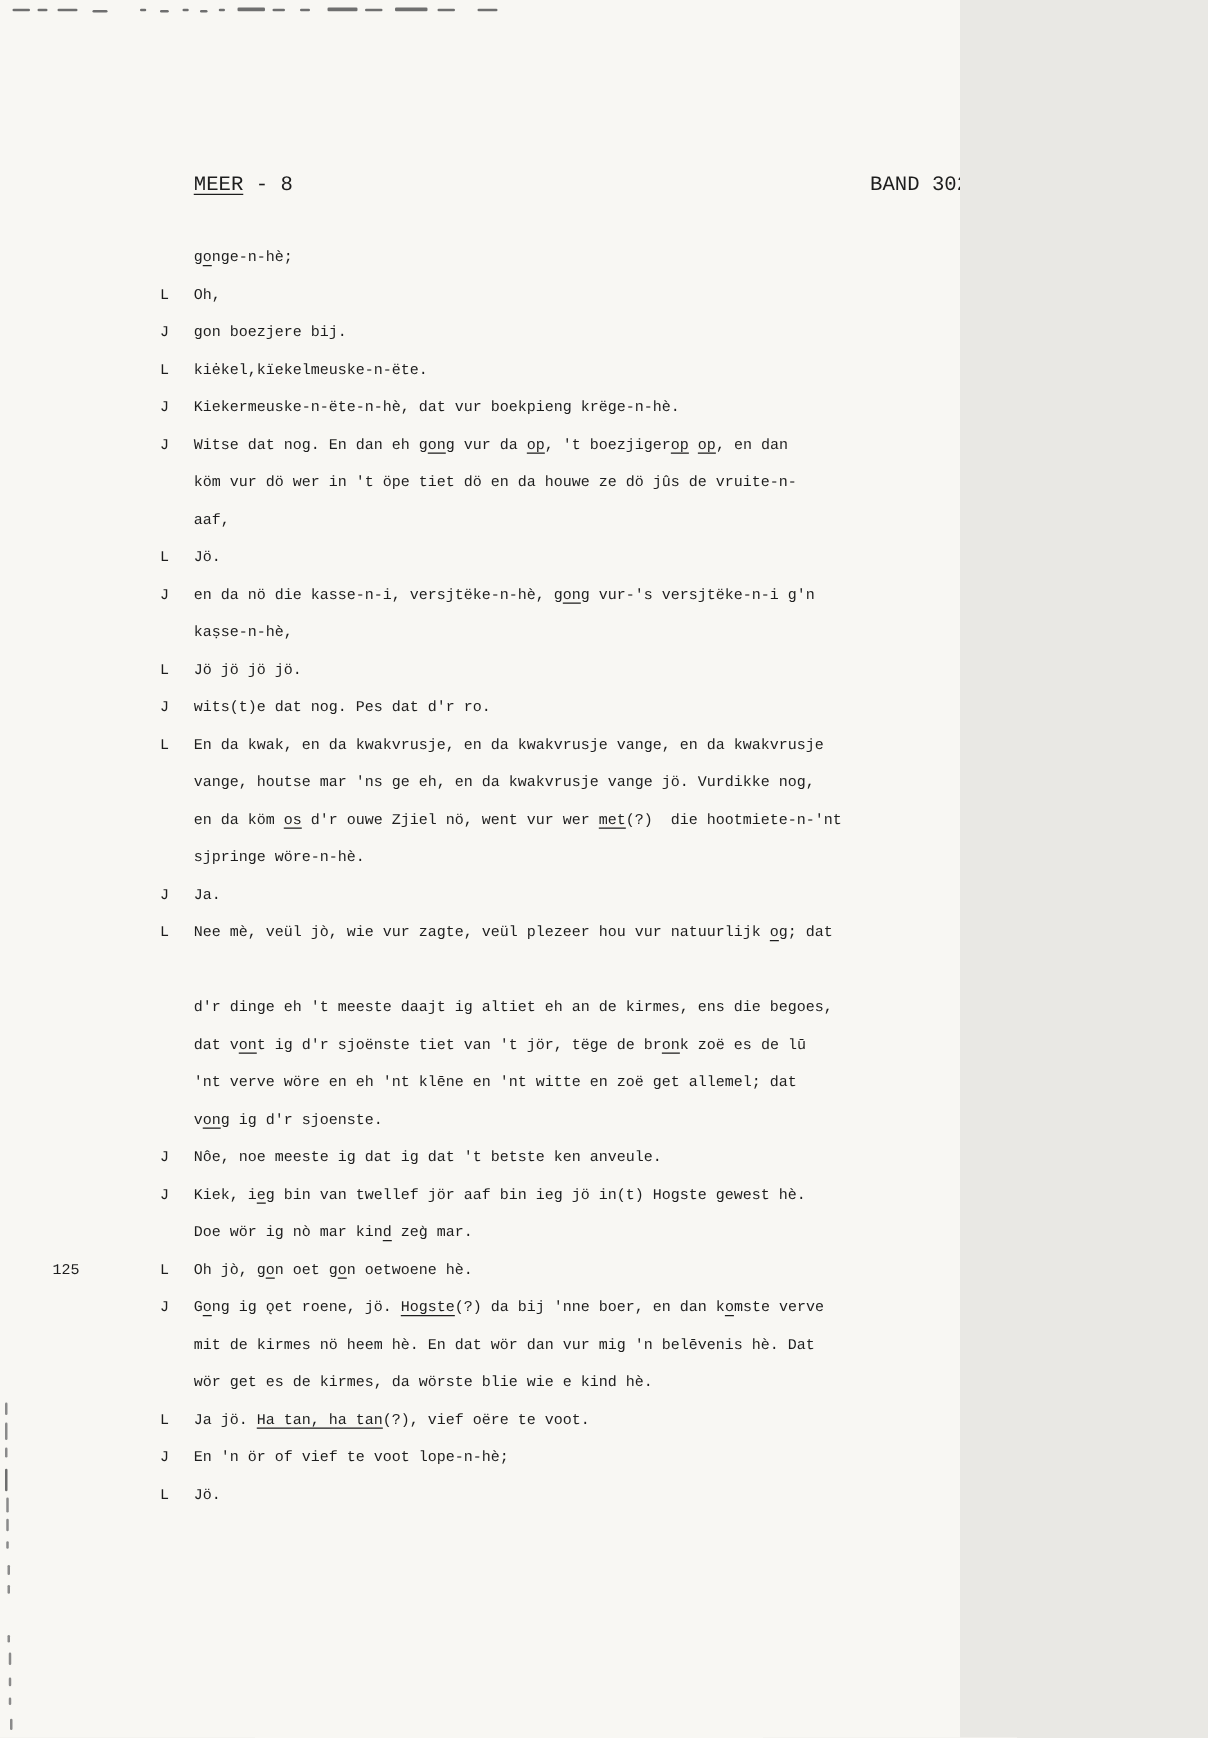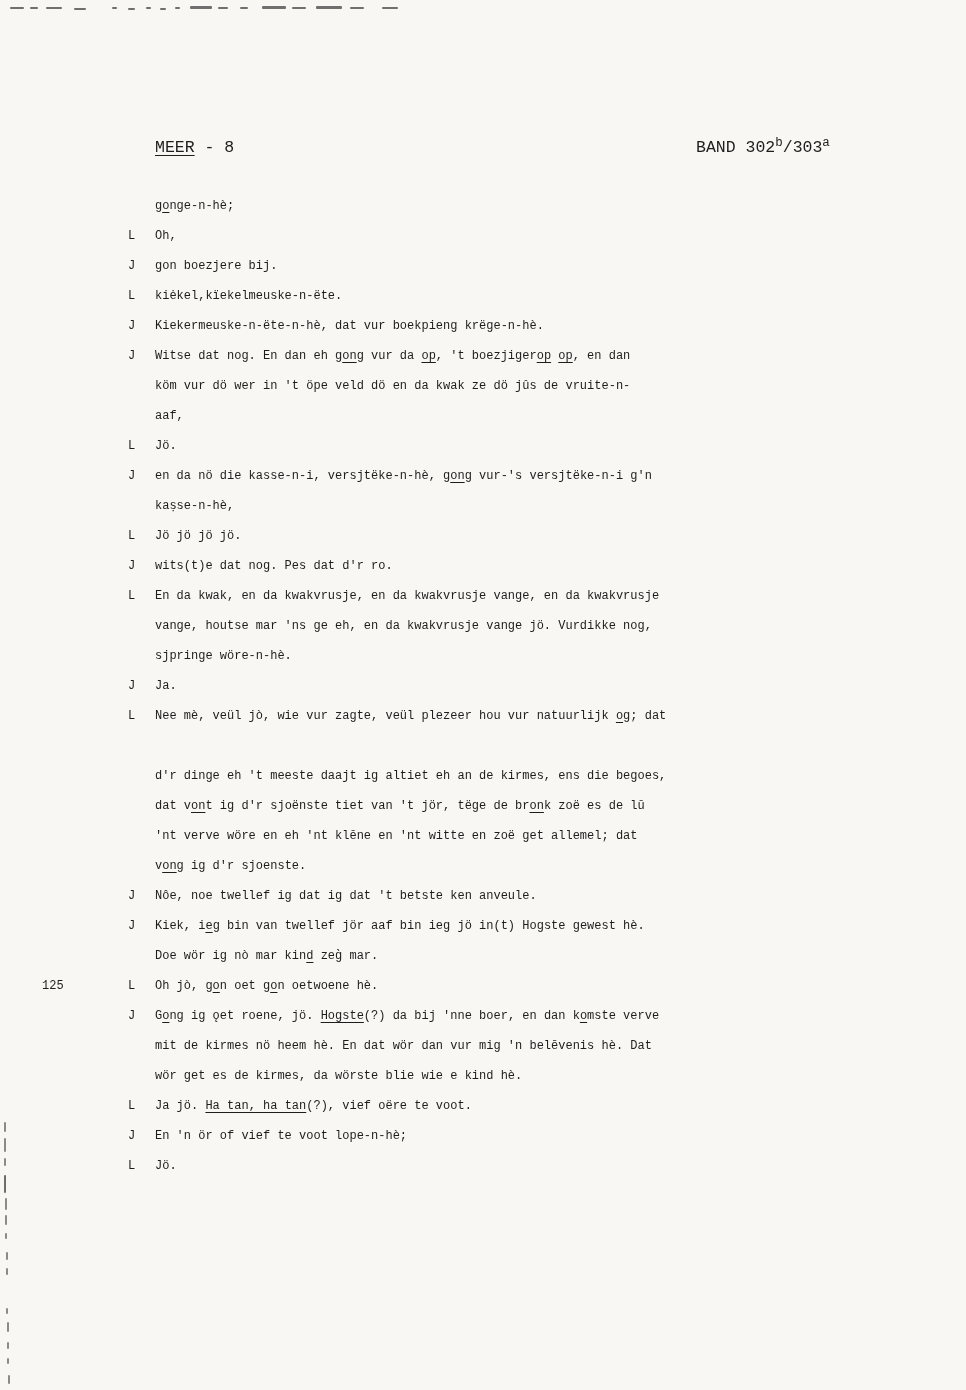--- a/index.html
+++ b/index.html
@@ -2,21 +2,21 @@
 <html><head>
 <meta charset="utf-8">
 <style>
   html,body{margin:0;padding:0;}
   body{
     width:966px;height:1390px;
     background:#e9e8e4;
     font-family:"Liberation Mono","DejaVu Sans Mono",monospace;
   }
   .page{
-    position:relative;width:966px;height:1390px;overflow:hidden;
+    position:relative;width:768px;height:1390px;overflow:hidden;
     background:#f8f7f3;
     color:#1d1d1d;
   }
   .hdr{position:absolute;top:138px;left:0;width:100%;height:26px;font-size:16.5px;}
   .hdr-title{position:absolute;left:155px;top:0;white-space:pre;}
   .hdr-band{position:absolute;left:696px;top:0;white-space:pre;}
   .transcript{position:absolute;top:191px;left:128px;width:810px;}
   .line{position:relative;height:30px;line-height:30px;font-size:12px;white-space:pre;}
   .speaker{display:inline-block;width:27px;white-space:pre;}
   .line-text{white-space:pre;}
@@ -75,38 +75,39 @@
     <div class="hdr-band txt" id="hdr-band"><span>BAND 302</span><span class="sup">b</span><span>/303</span><span class="sup">a</span></div>
   </div>
 
   <div class="transcript" id="transcript">
       <div class="line"><span class="speaker"> </span><span class="line-text"><span>g</span><span class="u">o</span><span>nge-n-hè;</span></span></div>
       <div class="line"><span class="speaker">L</span><span class="line-text"><span>Oh,</span></span></div>
       <div class="line"><span class="speaker">J</span><span class="line-text"><span>gon boezjere bij.</span></span></div>
       <div class="line"><span class="speaker">L</span><span class="line-text"><span>kiėkel,kïekelmeuske-n-ëte.</span></span></div>
       <div class="line"><span class="speaker">J</span><span class="line-text"><span>Kiekermeuske-n-ëte-n-hè, dat vur boekpieng krëge-n-hè.</span></span></div>
       <div class="line"><span class="speaker">J</span><span class="line-text"><span>Witse dat nog. En dan eh g</span><span class="u">on</span><span>g vur da </span><span class="u">op</span><span>, 't boezjiger</span><span class="u">op</span><span> </span><span class="u">op</span><span>, en dan</span></span></div>
-      <div class="line"><span class="speaker"> </span><span class="line-text"><span>köm vur dö wer in 't öpe veld dö en da kwak ze dö jûs de vruite-n-</span></span></div>
+      <div class="line"><span class="speaker"> </span><span class="line-text"><span>köm vur dö wer in 't öpe tiet dö en da houwe ze dö jûs de vruite-n-</span></span></div>
       <div class="line"><span class="speaker"> </span><span class="line-text"><span>aaf,</span></span></div>
       <div class="line"><span class="speaker">L</span><span class="line-text"><span>Jö.</span></span></div>
       <div class="line"><span class="speaker">J</span><span class="line-text"><span>en da nö die kasse-n-i, versjtëke-n-hè, g</span><span class="u">on</span><span>g vur-'s versjtëke-n-i g'n</span></span></div>
       <div class="line"><span class="speaker"> </span><span class="line-text"><span>kaṣse-n-hè,</span></span></div>
       <div class="line"><span class="speaker">L</span><span class="line-text"><span>Jö jö jö jö.</span></span></div>
       <div class="line"><span class="speaker">J</span><span class="line-text"><span>wits(t)e dat nog. Pes dat d'r ro.</span></span></div>
       <div class="line"><span class="speaker">L</span><span class="line-text"><span>En da kwak, en da kwakvrusje, en da kwakvrusje vange, en da kwakvrusje</span></span></div>
       <div class="line"><span class="speaker"> </span><span class="line-text"><span>vange, houtse mar 'ns ge eh, en da kwakvrusje vange jö. Vurdikke nog,</span></span></div>
+      <div class="line"><span class="speaker"> </span><span class="line-text"><span>en da köm </span><span class="u">os</span><span> d'r ouwe Zjiel nö, went vur wer </span><span class="u">met</span><span>(?)  die hootmiete-n-'nt</span></span></div>
       <div class="line"><span class="speaker"> </span><span class="line-text"><span>sjpringe wöre-n-hè.</span></span></div>
       <div class="line"><span class="speaker">J</span><span class="line-text"><span>Ja.</span></span></div>
       <div class="line"><span class="speaker">L</span><span class="line-text"><span>Nee mè, veül jò, wie vur zagte, veül plezeer hou vur natuurlijk </span><span class="u">o</span><span>g; dat</span></span></div>
       <div class="line"><span class="speaker"> </span></div>
       <div class="line"><span class="speaker"> </span><span class="line-text"><span>d'r dinge eh 't meeste daajt ig altiet eh an de kirmes, ens die begoes,</span></span></div>
       <div class="line"><span class="speaker"> </span><span class="line-text"><span>dat v</span><span class="u">on</span><span>t ig d'r sjoënste tiet van 't jör, tëge de br</span><span class="u">on</span><span>k zoë es de lū</span></span></div>
       <div class="line"><span class="speaker"> </span><span class="line-text"><span>'nt verve wöre en eh 'nt klēne en 'nt witte en zoë get allemel; dat</span></span></div>
       <div class="line"><span class="speaker"> </span><span class="line-text"><span>v</span><span class="u">on</span><span>g ig d'r sjoenste.</span></span></div>
-      <div class="line"><span class="speaker">J</span><span class="line-text"><span>Nôe, noe twellef ig dat ig dat 't betste ken anveule.</span></span></div>
+      <div class="line"><span class="speaker">J</span><span class="line-text"><span>Nôe, noe meeste ig dat ig dat 't betste ken anveule.</span></span></div>
       <div class="line"><span class="speaker">J</span><span class="line-text"><span>Kiek, i</span><span class="u">e</span><span>g bin van twellef jör aaf bin ieg jö in(t) Hogste gewest hè.</span></span></div>
       <div class="line"><span class="speaker"> </span><span class="line-text"><span>Doe wör ig nò mar kin</span><span class="u">d</span><span> zeg̀ mar.</span></span></div>
       <div class="line"><span class="margin-num">125</span><span class="speaker">L</span><span class="line-text"><span>Oh jò, g</span><span class="u">o</span><span>n oet g</span><span class="u">o</span><span>n oetwoene hè.</span></span></div>
       <div class="line"><span class="speaker">J</span><span class="line-text"><span>G</span><span class="u">o</span><span>ng ig ǫet roene, jö. </span><span class="u">Hogste</span><span>(?) da bij 'nne boer, en dan k</span><span class="u">o</span><span>mste verve</span></span></div>
       <div class="line"><span class="speaker"> </span><span class="line-text"><span>mit de kirmes nö heem hè. En dat wör dan vur mig 'n belēvenis hè. Dat</span></span></div>
       <div class="line"><span class="speaker"> </span><span class="line-text"><span>wör get es de kirmes, da wörste blie wie e kind hè.</span></span></div>
       <div class="line"><span class="speaker">L</span><span class="line-text"><span>Ja jö. </span><span class="u">Ha tan, ha tan</span><span>(?), vief oëre te voot.</span></span></div>
       <div class="line"><span class="speaker">J</span><span class="line-text"><span>En 'n ör of vief te voot lope-n-hè;</span></span></div>
       <div class="line"><span class="speaker">L</span><span class="line-text"><span>Jö.</span></span></div>
     </div>

